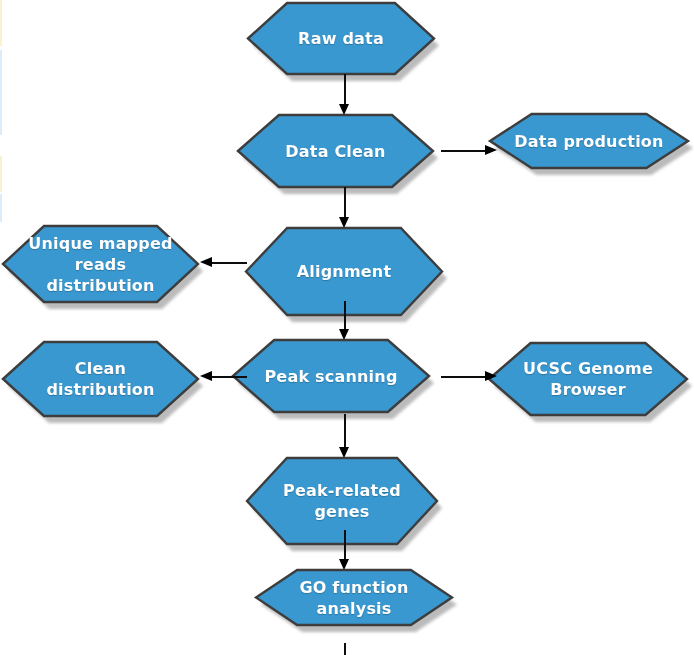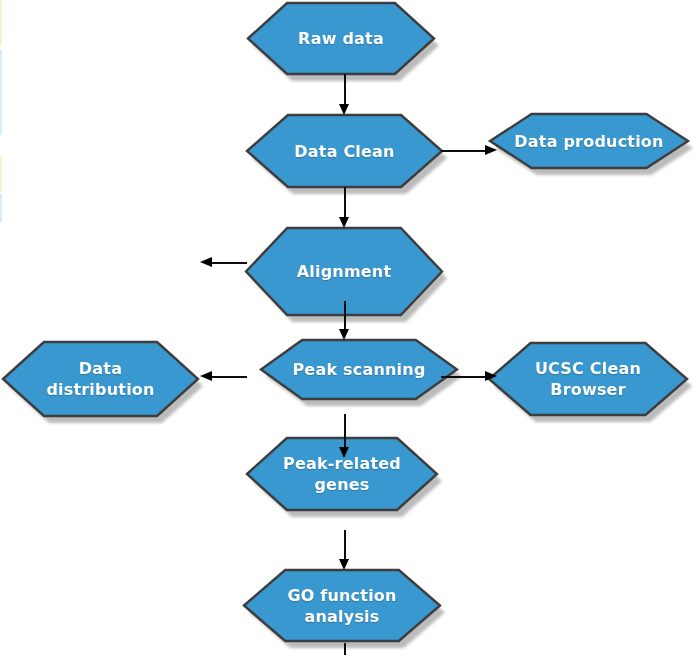--- a/index.html
+++ b/index.html
@@ -43,21 +43,21 @@
   <div class="hex" style="left:248px;top:3px;width:186px;height:71px">
     <svg class="sh" viewBox="0 0 100 100" preserveAspectRatio="none">
         <polygon points="0,50 21,0 79,0 100,50 79,100 21,100" fill="#b4b4b4"></polygon>
       </svg>
     <svg viewBox="0 0 100 100" preserveAspectRatio="none">
         <polygon points="0,50 21,0 79,0 100,50 79,100 21,100" fill="#3998d0" stroke="#3d3d3d" stroke-width="2.4" vector-effect="non-scaling-stroke"></polygon>
       </svg>
     <div class="label">Raw data</div>
   </div>
 
-  <div class="hex" style="left:247px;top:115px;width:195px;height:72px">
+  <div class="hex" style="left:238px;top:115px;width:195px;height:72px">
     <svg class="sh" viewBox="0 0 100 100" preserveAspectRatio="none">
         <polygon points="0,50 21,0 79,0 100,50 79,100 21,100" fill="#b4b4b4"></polygon>
       </svg>
     <svg viewBox="0 0 100 100" preserveAspectRatio="none">
         <polygon points="0,50 21,0 79,0 100,50 79,100 21,100" fill="#3998d0" stroke="#3d3d3d" stroke-width="2.4" vector-effect="non-scaling-stroke"></polygon>
       </svg>
     <div class="label">Data Clean</div>
   </div>
 
   <div class="hex pad-lg" style="left:490px;top:114px;width:198px;height:54px">
@@ -73,62 +73,71 @@
   <div class="hex" style="left:246px;top:228px;width:196px;height:87px">
     <svg class="sh" viewBox="0 0 100 100" preserveAspectRatio="none">
         <polygon points="0,50 21,0 79,0 100,50 79,100 21,100" fill="#b4b4b4"></polygon>
       </svg>
     <svg viewBox="0 0 100 100" preserveAspectRatio="none">
         <polygon points="0,50 21,0 79,0 100,50 79,100 21,100" fill="#3998d0" stroke="#3d3d3d" stroke-width="2.4" vector-effect="non-scaling-stroke"></polygon>
       </svg>
     <div class="label">Alignment</div>
   </div>
 
+  <div class="hex pad-lg" style="left:3px;top:226px;width:195px;height:76px">
+    <svg class="sh" viewBox="0 0 100 100" preserveAspectRatio="none">
+        <polygon points="0,50 21,0 79,0 100,50 79,100 21,100" fill="#b4b4b4"></polygon>
+      </svg>
+    <svg viewBox="0 0 100 100" preserveAspectRatio="none">
+        <polygon points="0,50 21,0 79,0 100,50 79,100 21,100" fill="#3998d0" stroke="#3d3d3d" stroke-width="2.4" vector-effect="non-scaling-stroke"></polygon>
+      </svg>
+    <div class="label">Unique mapped reads distribution</div>
+  </div>
 
-  <div class="hex" style="left:261px;top:340px;width:196px;height:59px">
+  <div class="hex" style="left:233px;top:340px;width:196px;height:72px">
     <svg class="sh" viewBox="0 0 100 100" preserveAspectRatio="none">
         <polygon points="0,50 21,0 79,0 100,50 79,100 21,100" fill="#b4b4b4"></polygon>
       </svg>
     <svg viewBox="0 0 100 100" preserveAspectRatio="none">
         <polygon points="0,50 21,0 79,0 100,50 79,100 21,100" fill="#3998d0" stroke="#3d3d3d" stroke-width="2.4" vector-effect="non-scaling-stroke"></polygon>
       </svg>
     <div class="label">Peak scanning</div>
   </div>
 
   <div class="hex pad-lg" style="left:3px;top:342px;width:195px;height:74px">
     <svg class="sh" viewBox="0 0 100 100" preserveAspectRatio="none">
         <polygon points="0,50 21,0 79,0 100,50 79,100 21,100" fill="#b4b4b4"></polygon>
       </svg>
     <svg viewBox="0 0 100 100" preserveAspectRatio="none">
         <polygon points="0,50 21,0 79,0 100,50 79,100 21,100" fill="#3998d0" stroke="#3d3d3d" stroke-width="2.4" vector-effect="non-scaling-stroke"></polygon>
       </svg>
-    <div class="label">Data distribution</div>
+    <div class="label">Clean distribution</div>
   </div>
 
   <div class="hex pad-lg" style="left:489px;top:343px;width:198px;height:72px">
     <svg class="sh" viewBox="0 0 100 100" preserveAspectRatio="none">
         <polygon points="0,50 21,0 79,0 100,50 79,100 21,100" fill="#b4b4b4"></polygon>
       </svg>
     <svg viewBox="0 0 100 100" preserveAspectRatio="none">
         <polygon points="0,50 21,0 79,0 100,50 79,100 21,100" fill="#3998d0" stroke="#3d3d3d" stroke-width="2.4" vector-effect="non-scaling-stroke"></polygon>
       </svg>
-    <div class="label">UCSC Clean Browser</div>
+    <div class="label">UCSC Genome Browser</div>
   </div>
 
-  <div class="hex" style="left:247px;top:438px;width:190px;height:72px">
+  <div class="hex" style="left:247px;top:458px;width:190px;height:86px">
     <svg class="sh" viewBox="0 0 100 100" preserveAspectRatio="none">
         <polygon points="0,50 21,0 79,0 100,50 79,100 21,100" fill="#b4b4b4"></polygon>
       </svg>
     <svg viewBox="0 0 100 100" preserveAspectRatio="none">
         <polygon points="0,50 21,0 79,0 100,50 79,100 21,100" fill="#3998d0" stroke="#3d3d3d" stroke-width="2.4" vector-effect="non-scaling-stroke"></polygon>
       </svg>
     <div class="label">Peak-related genes</div>
   </div>
 
-  <div class="hex" style="left:244px;top:570px;width:196px;height:71px">
+  <div class="hex" style="left:256px;top:570px;width:196px;height:55px">
     <svg class="sh" viewBox="0 0 100 100" preserveAspectRatio="none">
         <polygon points="0,50 21,0 79,0 100,50 79,100 21,100" fill="#b4b4b4"></polygon>
       </svg>
     <svg viewBox="0 0 100 100" preserveAspectRatio="none">
         <polygon points="0,50 21,0 79,0 100,50 79,100 21,100" fill="#3998d0" stroke="#3d3d3d" stroke-width="2.4" vector-effect="non-scaling-stroke"></polygon>
       </svg>
     <div class="label" style="padding:0 6px">GO function analysis</div>
   </div>
 
   <div class="vl" style="left:344px;top:74px;height:31px"></div>

